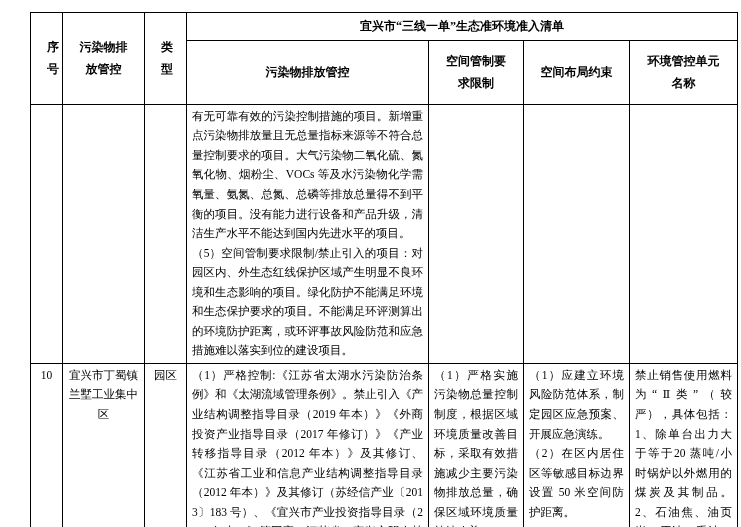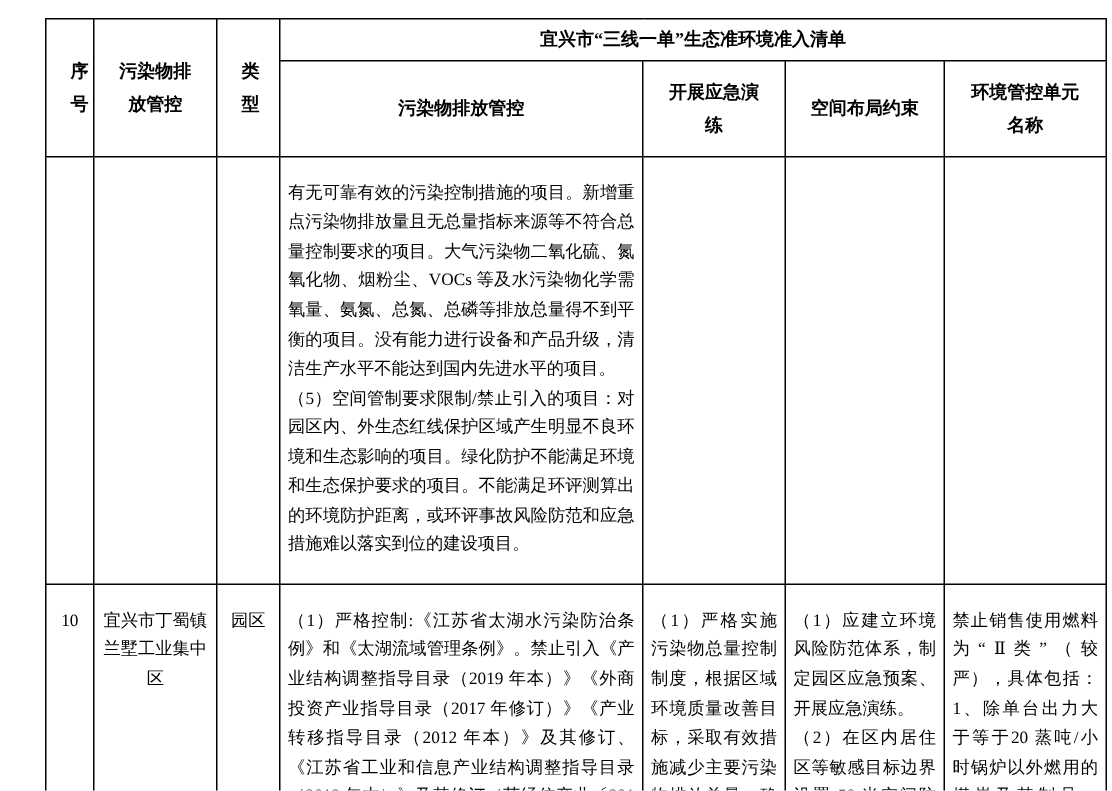--- a/index.html
+++ b/index.html
@@ -18,21 +18,21 @@
   table.grid {
     border-collapse: collapse;
     table-layout: fixed;
     width: 707px;
   }
   table.grid th, table.grid td {
     border: 1px solid #000000;
     box-sizing: border-box;
     font-size: 11.5px;
     line-height: 1.7;
-    padding: 15px 5px;
+    padding: 2px 5px;
     vertical-align: top;
     overflow: hidden;
   }
   table.grid thead th {
     font-weight: bold;
     font-size: 12px;
     text-align: center;
     vertical-align: middle;
     line-height: 1.9;
     padding: 2px 16px;
@@ -73,21 +73,21 @@
     </colgroup>
     <thead>
       <tr>
         <th rowspan="2">序号</th>
         <th rowspan="2">污染物排放管控</th>
         <th rowspan="2">类型</th>
         <th colspan="4" class="title-cell">宜兴市“三线一单”生态准环境准入清单</th>
       </tr>
       <tr class="subhead-row">
         <th>污染物排放管控</th>
-        <th>开展应急演练</th>
+        <th>空间管制要求限制</th>
         <th>空间布局约束</th>
         <th>环境管控单元名称</th>
       </tr>
     </thead>
     <tbody>
       <tr class="body-row-a">
         <td class="cell-center"></td>
         <td class="cell-center"></td>
         <td class="cell-center"></td>
         <td class="cell-justify">有无可靠有效的污染控制措施的项目。新增重点污染物排放量且无总量指标来源等不符合总量控制要求的项目。大气污染物二氧化硫、氮氧化物、烟粉尘、VOCs 等及水污染物化学需氧量、氨氮、总氮、总磷等排放总量得不到平衡的项目。没有能力进行设备和产品升级，清洁生产水平不能达到国内先进水平的项目。

